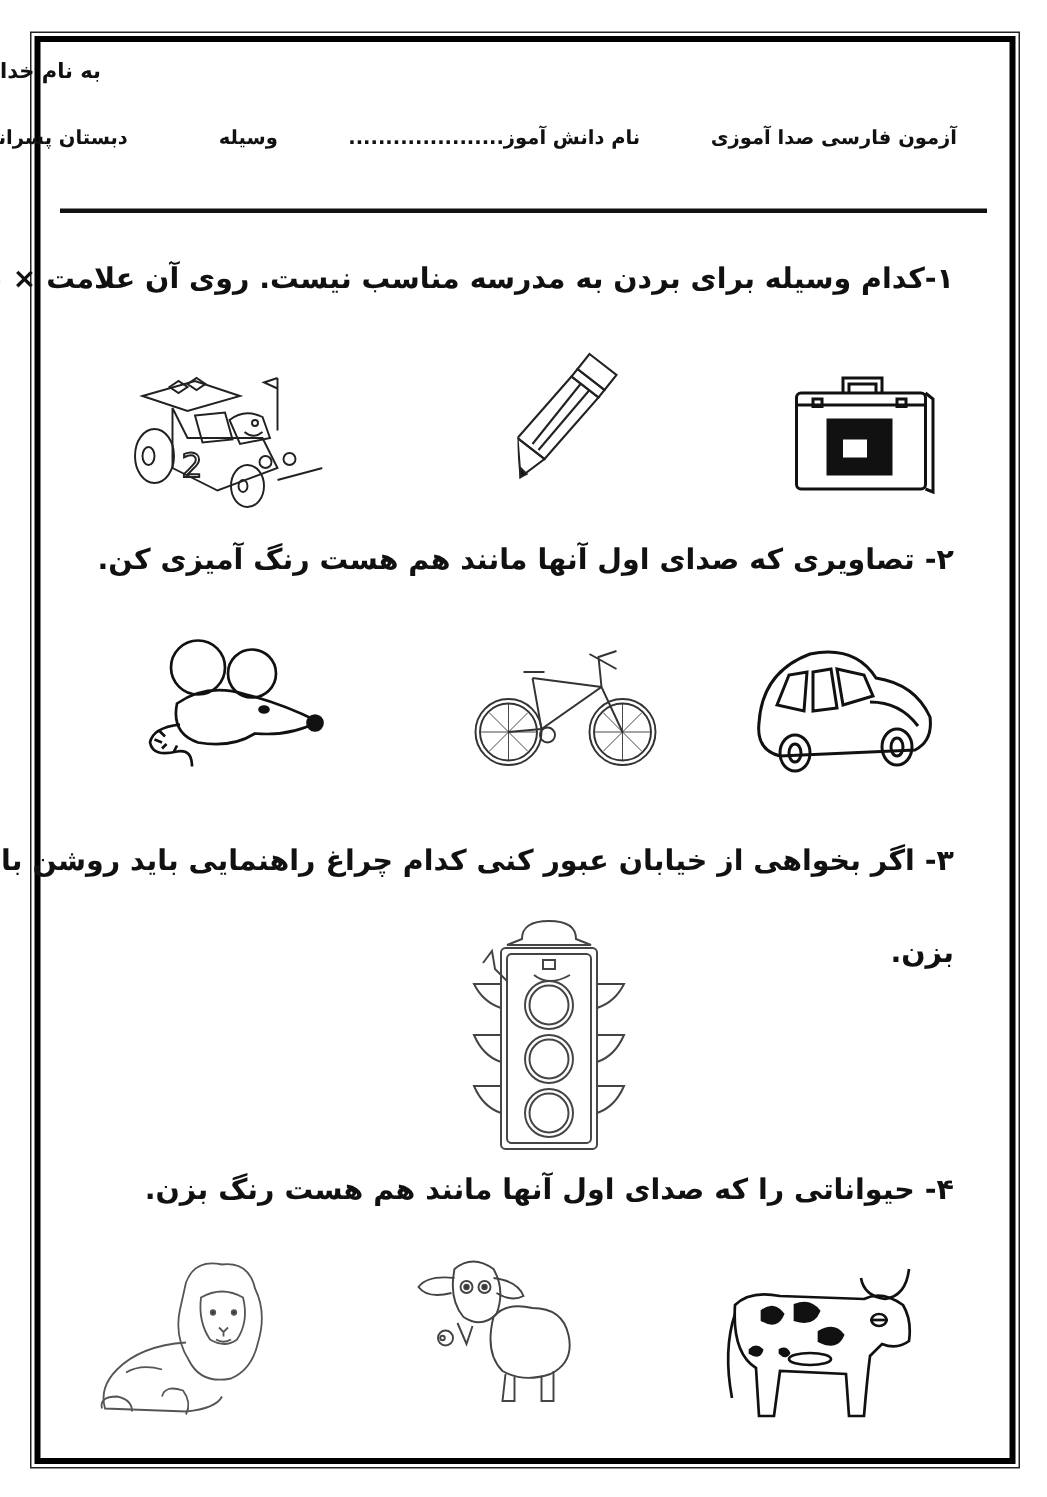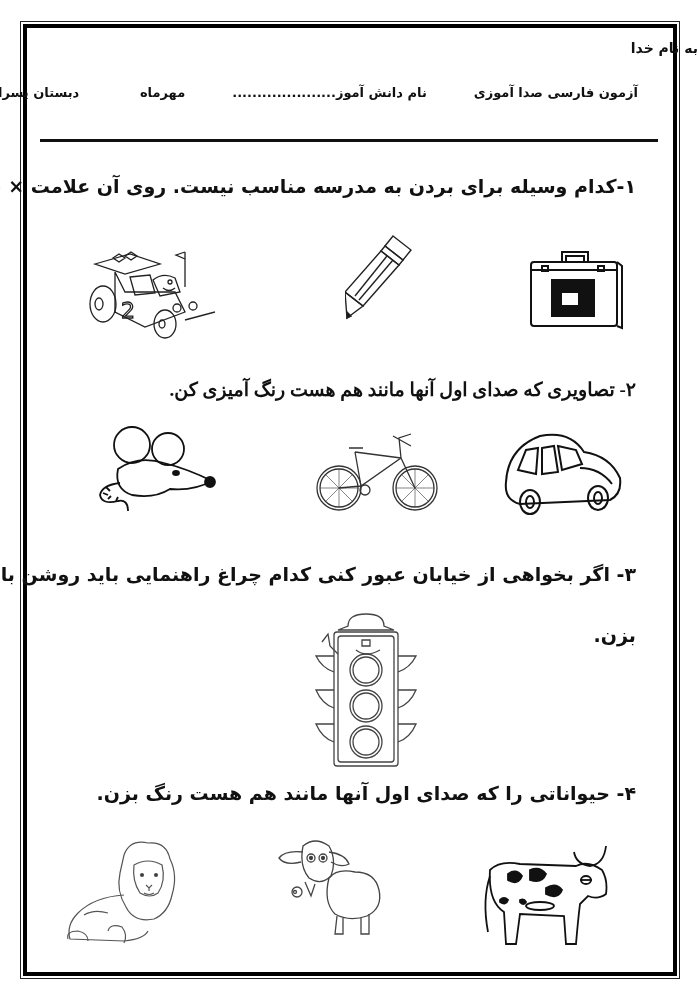--- a/index.html
+++ b/index.html
@@ -10,37 +10,37 @@
     .frame-outer {
       position: absolute; left: 20px; top: 21px; width: 660px; height: 958px;
       border: 1px solid #222; box-sizing: border-box;
     }
     .frame-inner {
       position: absolute; left: 23px; top: 24px; width: 654px; height: 952px;
       border: 4px solid #000; box-sizing: border-box;
     }
     .page { position: absolute; left: 0; top: 0; width: 698px; height: 998px; direction: rtl; }
     .title {
-      position: absolute; top: 40px; left: 0; width: 698px; text-align: right;
+      position: absolute; top: 40px; left: 0; width: 698px; text-align: left;
       font-weight: bold; font-size: 14px;
     }
     .info-row {
       position: absolute; top: 85px; right: 60px; left: 90px; height: 20px;
       font-size: 13px; font-weight: bold; display: flex; justify-content: space-between;
       direction: rtl;
     }
     .info-row span { white-space: nowrap; margin-left: 47px; }
     .divider {
       position: absolute; left: 40px; top: 139px; width: 618px; height: 3px; background: #111;
     }
     .q {
       position: absolute; right: 62px; font-weight: bold; font-size: 19px; white-space: nowrap;
     }
     .q1 { top: 175px; }
-    .q2 { top: 378px; font-family: Liberation Serif, serif; }
+    .q2 { top: 362px; }
     .q3 { top: 563px; }
     .q3b { top: 624px; }
     .q4 { top: 782px; margin-left: 24px; }
     .pic { position: absolute; }
     .pic svg { width: 100%; height: 100%; display: block; }
     svg * { vector-effect: non-scaling-stroke; }
   </style>
 </head>
 <body>
 
@@ -48,21 +48,21 @@
 <div class="frame-inner"></div>
 
 <div class="page">
 
   <div class="title">به نام خدا</div>
 
   <div class="info-row">
     <span>آزمون فارسی صدا آموزی</span>
     <span>نام دانش آموز.....................</span>
     <span>
-      <span>مهرماه</span>&nbsp;&nbsp;
+      <span>وسیله</span>&nbsp;&nbsp;
       <span>دبستان پسرانه شاهد</span>
     </span>
   </div>
 
   <div class="divider"></div>
 
   <div class="q q1">۱-کدام وسیله برای بردن به مدرسه مناسب نیست. روی آن علامت × بزن .</div>
 
   <div class="pic" style="left:85px; top:242px; width:130px; height:100px;">
     <svg viewBox="0 0 130 100" fill="none" stroke="#222" stroke-width="1.3">

